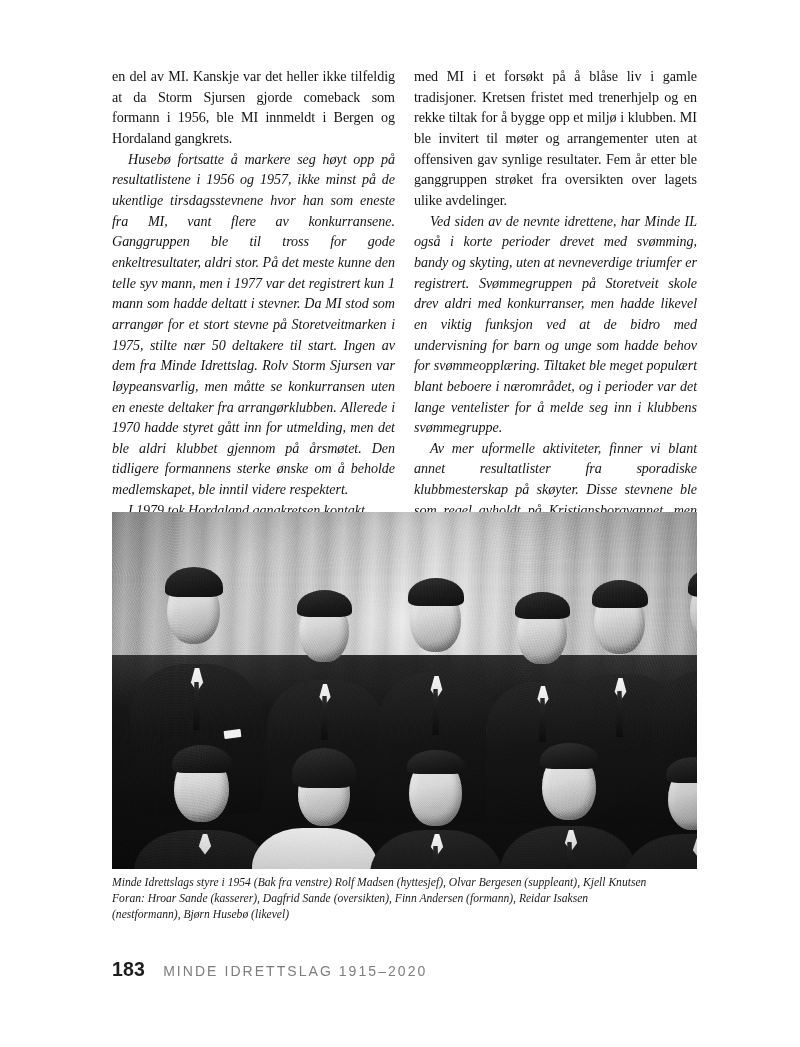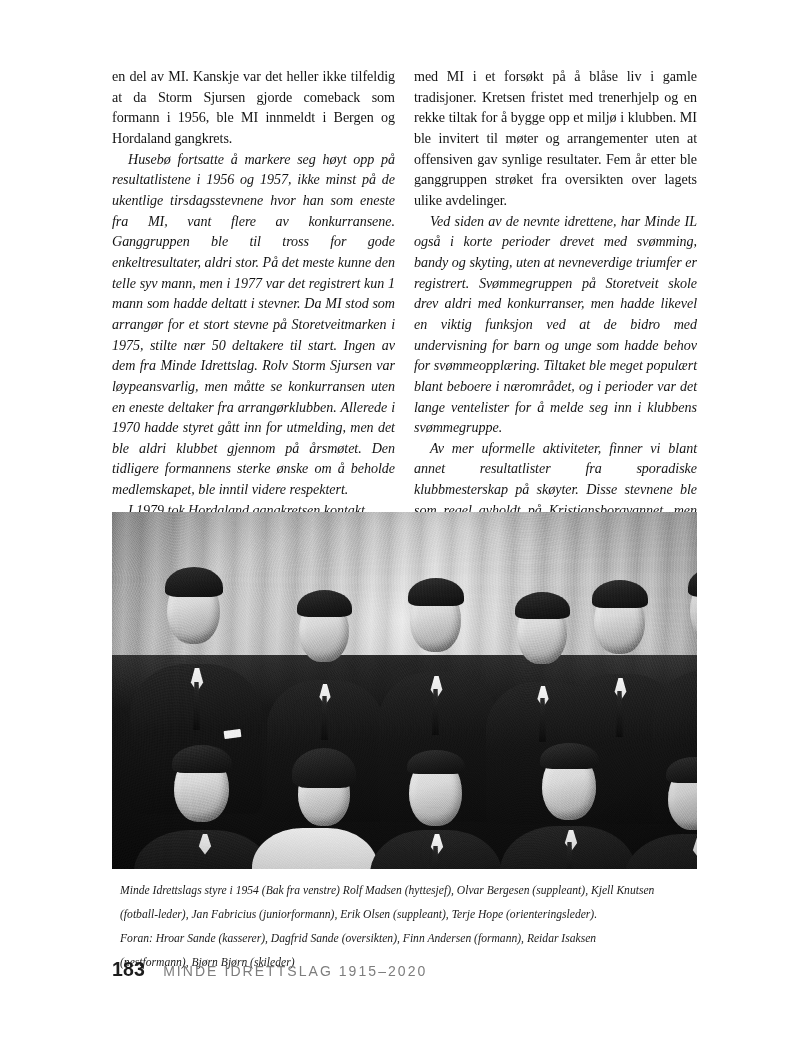--- a/index.html
+++ b/index.html
@@ -166,21 +166,21 @@
     position: absolute;
     left: 112px;
     top: 875px;
     width: 590px;
     font-family: "Liberation Serif", serif;
     font-style: italic;
     font-size: 11.6px;
     line-height: 16.1px;
     color: #1a1a1a;
   }
-  .caption p { margin: 8px; }
+  .caption p { margin: 0; }
 
   
   .footer {
     position: absolute;
     left: 112px;
     top: 958px;
     display: flex;
     align-items: baseline;
     gap: 18px;
   }
@@ -313,23 +313,22 @@
         <div class="hair" style="left:554px; top:245px; width:57px; height:26px; border-radius:58% 58% 24% 24% / 78% 78% 22% 22%;"></div>
       </div>
 
       <div class="grain"></div>
       <div class="vignette"></div>
     </div>
   </div>
 
   <div class="caption">
     <p>Minde Idrettslags styre i 1954 (Bak fra venstre) Rolf Madsen (hyttesjef), Olvar Bergesen (suppleant), Kjell Knutsen</p>
-    <p>(fotball-leder), Jan Fabricius (juniorformann), Erik Olsen (suppleant), Terje Hope (orienteringsleder).</p>
     <p>Foran: Hroar Sande (kasserer), Dagfrid Sande (oversikten), Finn Andersen (formann), Reidar Isaksen</p>
-    <p>(nestformann), Bjørn Bjørn (skileder)</p>
+    <p>(nestformann), Bjørn Husebø (likevel)</p>
   </div>
 
   <div class="footer">
     <span class="folio">183</span>
     <span class="runhead">MINDE IDRETTSLAG 1915–2020</span>
   </div>
 
 </div>
 
 </body></html>

